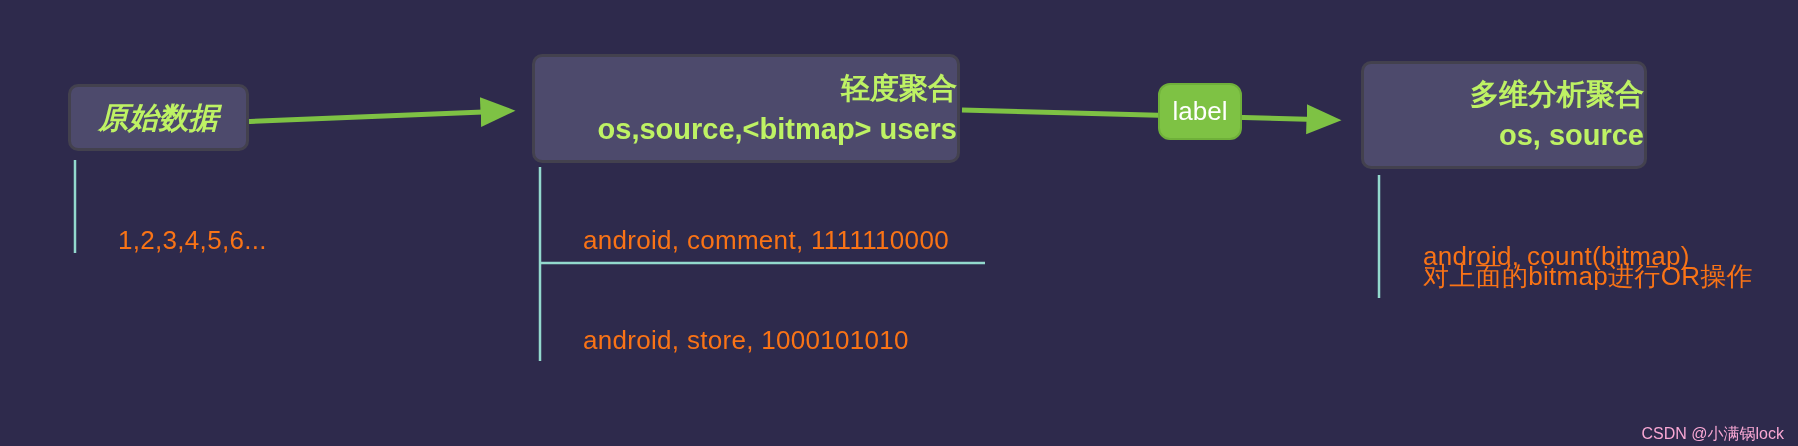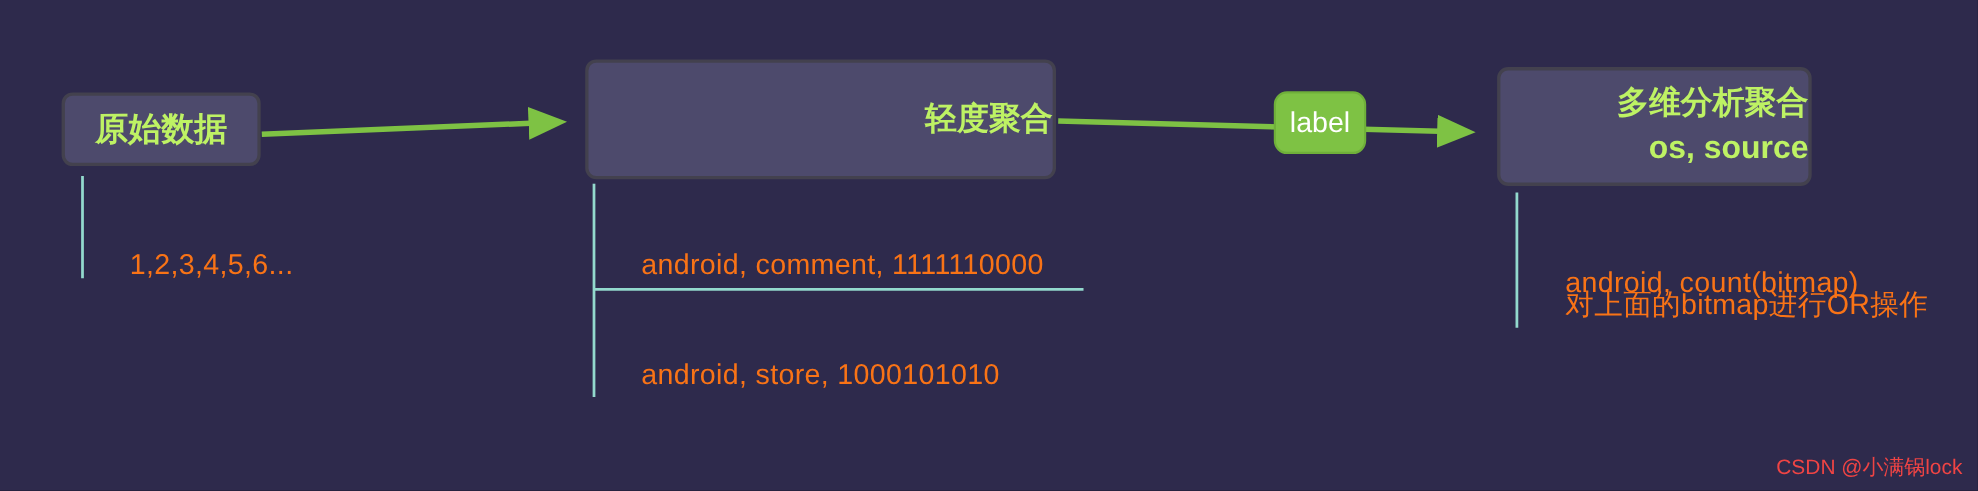--- a/index.html
+++ b/index.html
@@ -31,23 +31,24 @@
     color: #bef264;
     font-weight: 700;
     display: flex;
     flex-direction: column;
     justify-content: center;
     white-space: nowrap;
     text-align: right;
   }
   .node-line { line-height: 41px; }
   #node-raw-data {
-    left: 56px; top: 84px; width: 181px; height: 67px;
+    left: 68px; top: 84px; width: 181px; height: 67px;
     align-items: center;
     font-size: 30px;
+    font-style: italic;
   }
   #node-light-agg {
     left: 532px; top: 54px; width: 428px; height: 109px;
     padding-left: 27px;
     font-size: 29px;
   }
   #node-multi-dim {
     left: 1361px; top: 61px; width: 286px; height: 108px;
     padding-left: 30px;
     font-size: 29px;
@@ -79,23 +80,23 @@
     letter-spacing: 0.3px;
   }
   #note-raw    { left: 118px;  top: 224px; }
   #note-agg-1  { left: 583px;  top: 224px; }
   #note-agg-2  { left: 583px;  top: 324px; }
   #note-mda-1  { left: 1423px; top: 228px; margin-top: 12px; }
   #note-mda-2  { left: 1423px; top: 260px; }
   .watermark {
     position: absolute;
     z-index: 2;
-    right: 14px; top: 412px;
-    color: #ef4444;
-    font-size: 19px;
+    right: 14px; top: 424px;
+    color: #f9a8d4;
+    font-size: 16px;
     font-weight: 400;
     white-space: nowrap;
   }
 </style>
 </head>
 <body>
 
 <div class="canvas">
 
   <svg class="connector-layer" viewBox="0 0 1798 446" xmlns="http://www.w3.org/2000/svg">
@@ -113,20 +114,21 @@
     <line x1="540" y1="263" x2="985" y2="263" stroke="#93d9cd" stroke-width="2.5"></line>
     <line x1="1379" y1="175" x2="1379" y2="298" stroke="#93d9cd" stroke-width="2.5"></line>
   </svg>
 
   <div class="node" id="node-raw-data">
     <div class="node-line">原始数据</div>
   </div>
 
   <div class="node" id="node-light-agg">
     <div class="node-line">轻度聚合</div>
+    <div class="node-line">os,source,&lt;bitmap&gt; users</div>
   </div>
 
   <div class="node" id="node-multi-dim">
     <div class="node-line">多维分析聚合</div>
     <div class="node-line">os, source</div>
   </div>
 
   <div class="edge-label">label</div>
 
   <div class="note" id="note-raw">1,2,3,4,5,6...</div>

